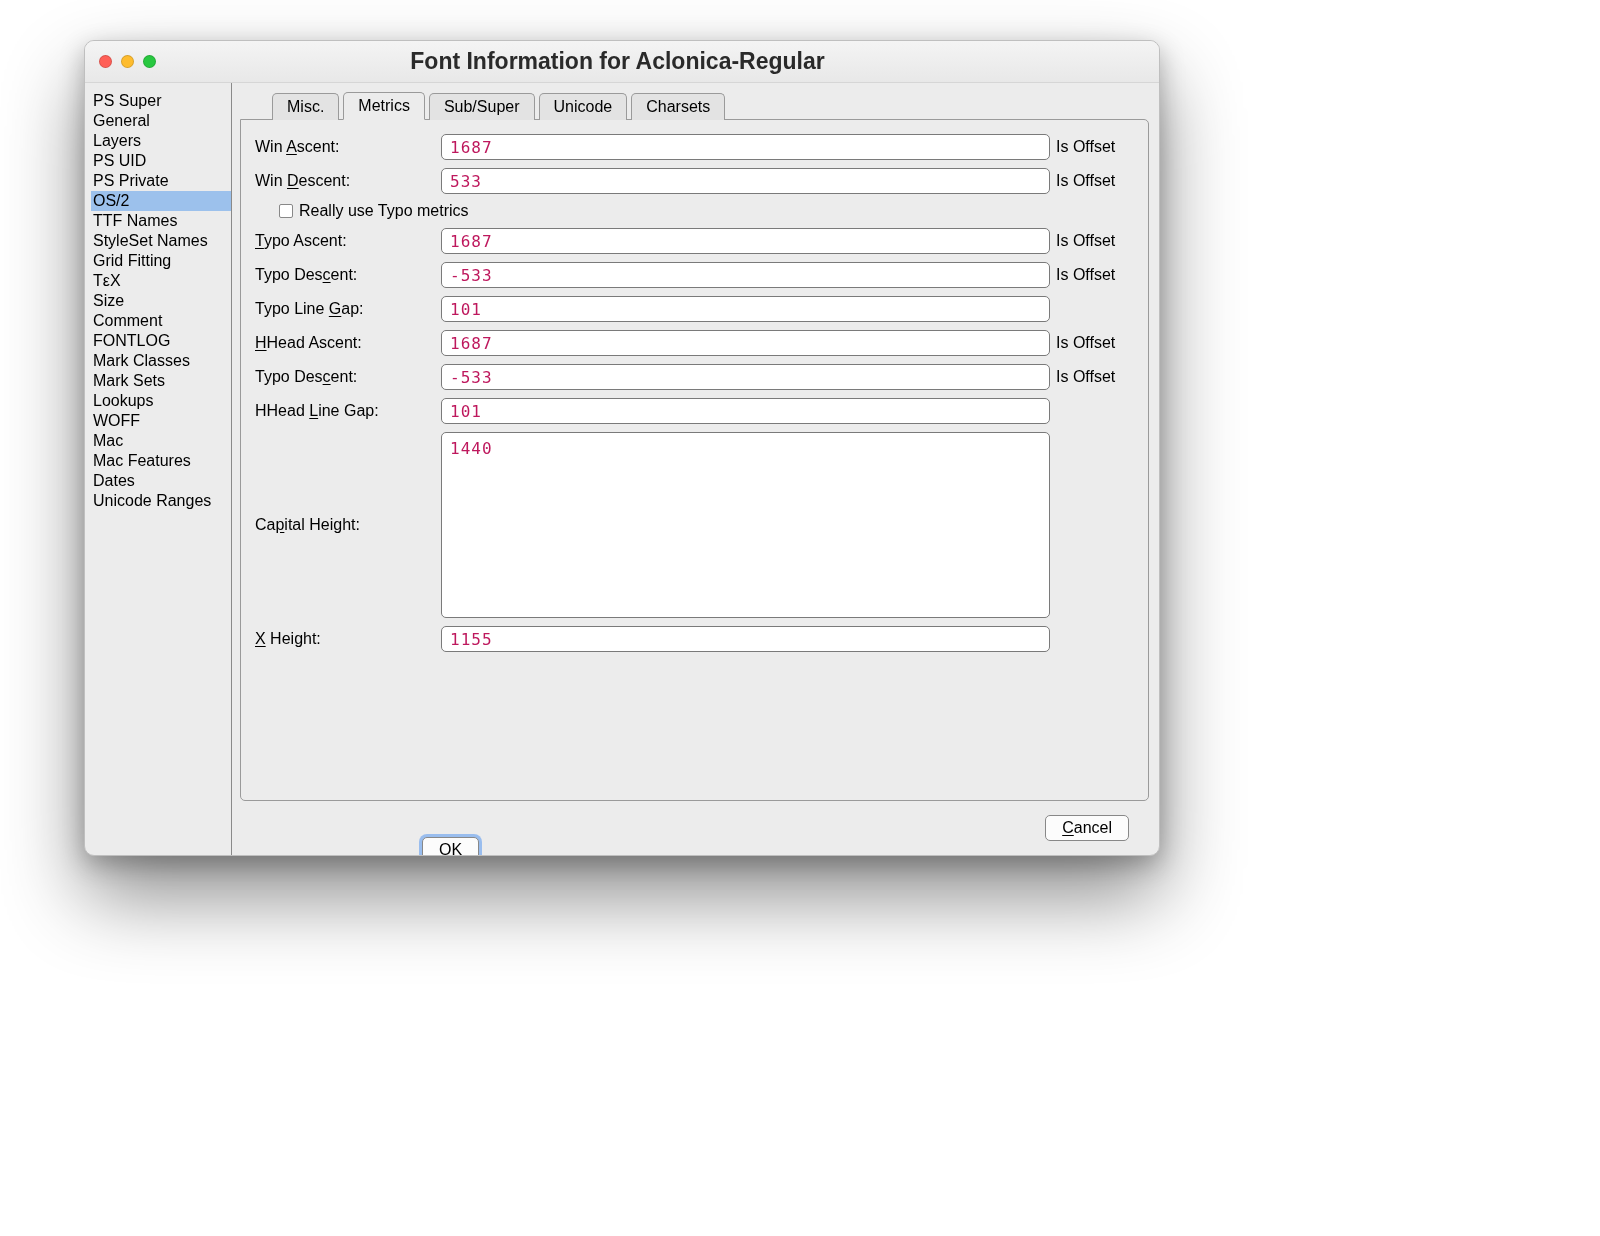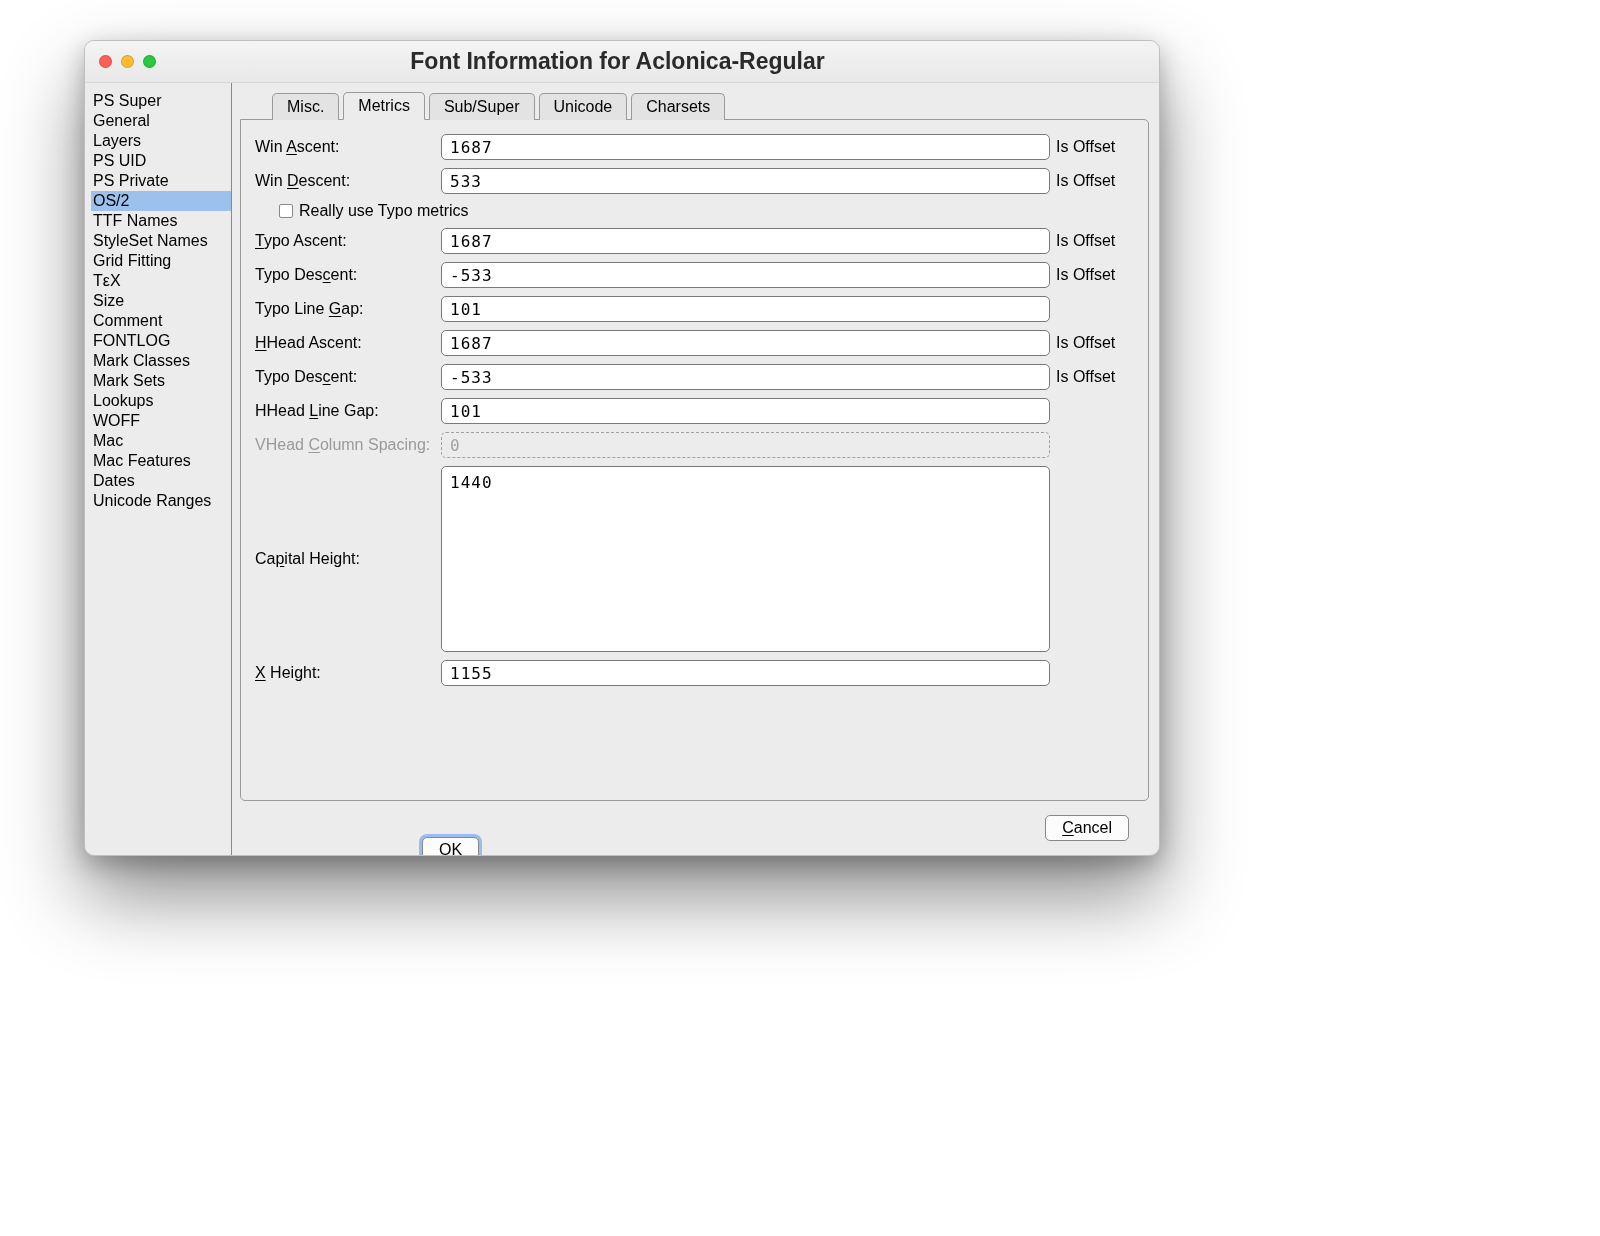--- a/index.html
+++ b/index.html
@@ -155,21 +155,21 @@
     flex:1;
     height:26px;
     min-width: 40px;
     padding: 2px 8px;
     border:1px solid #7a7a7a;
     border-radius:5px;
     background:#fff;
     font-family: ui-monospace, Menlo, monospace;
     font-size:16px;
     letter-spacing: 1px;
-    color:#000000;
+    color:#be185d;
     outline:none;
     resize:none;
   }
   .text-input.disabled {
     border:1px dashed #a0a0a0;
     color:#a0a0a0;
     background:#ececec;
   }
   textarea.text-input {
     height: 186px;
@@ -318,27 +318,20 @@
           </div>
 
           <div class="form-row">
             <div class="form-label">
               <span>HHead </span><span class="ul">L</span><span>ine Gap:</span>
             </div>
             <input class="text-input" value="101" style="">
             <div class="right-label empty">Is Offset</div>
           </div>
 
-          <div class="form-row">
-            <div class="form-label disabled">
-              <span>VHead </span><span class="ul">C</span><span>olumn Spacing:</span>
-            </div>
-            <input class="text-input disabled" disabled="" value="0" style="">
-            <div class="right-label empty">Is Offset</div>
-          </div>
 
           <div class="form-row" style="align-items:center;">
             <div class="form-label">
               <span>Ca</span><span class="ul">p</span><span>ital Height:</span>
             </div>
             <textarea class="text-input" style="">1440</textarea>
             <div class="right-label empty">Is Offset</div>
           </div>
 
           <div class="form-row" style="margin-bottom:0;">

